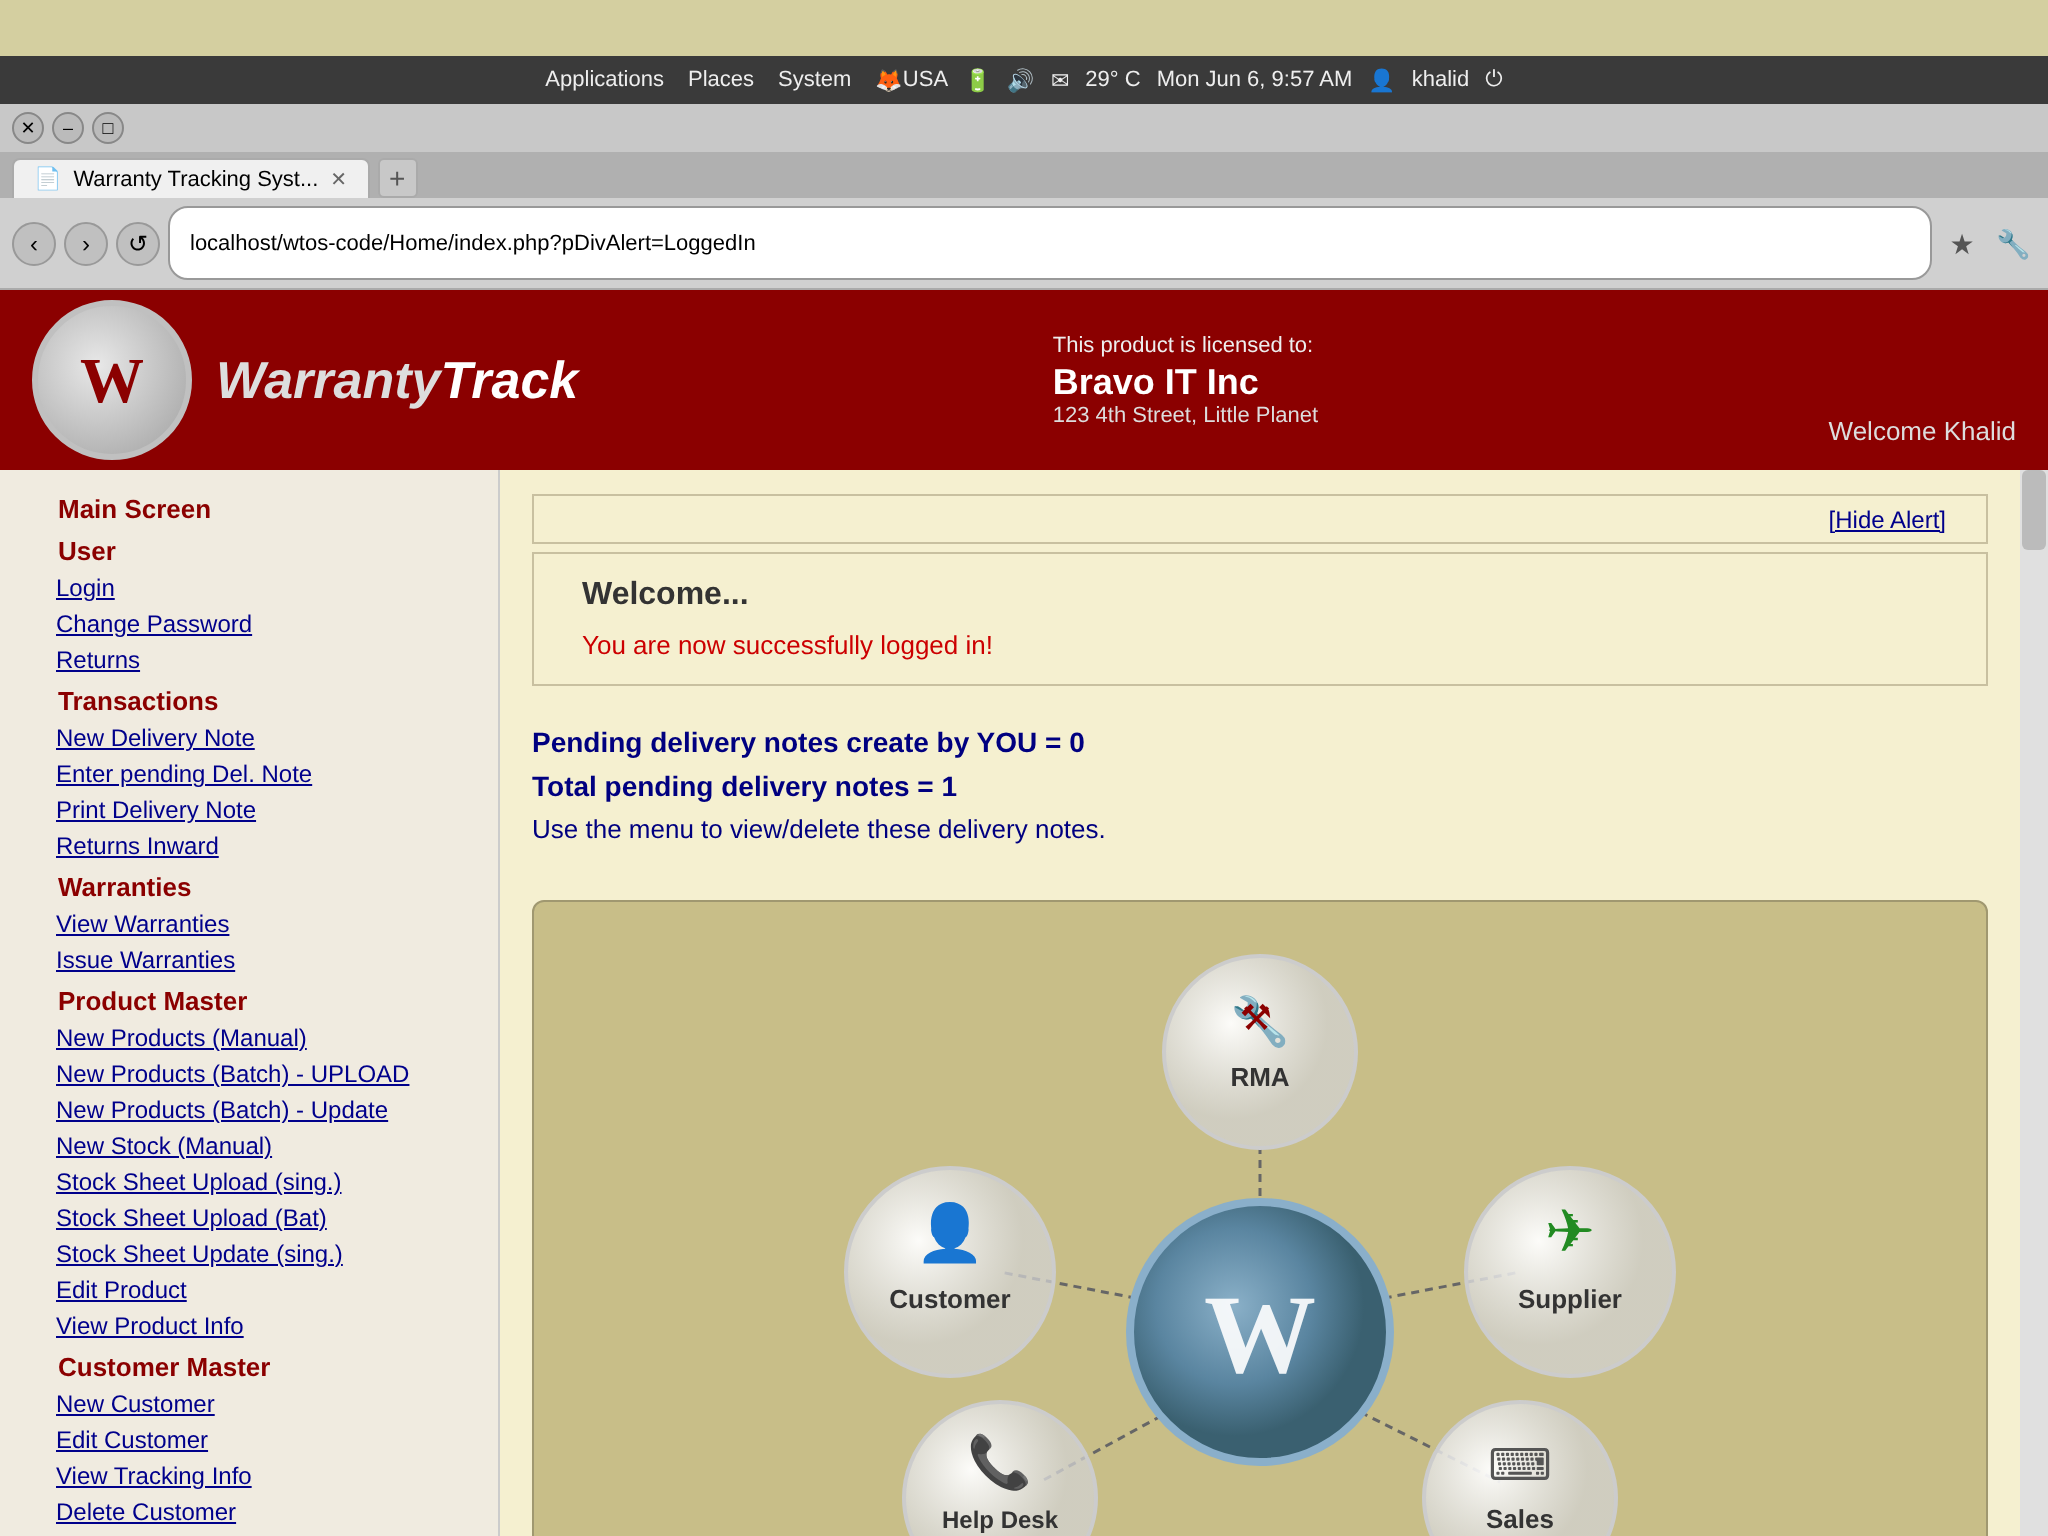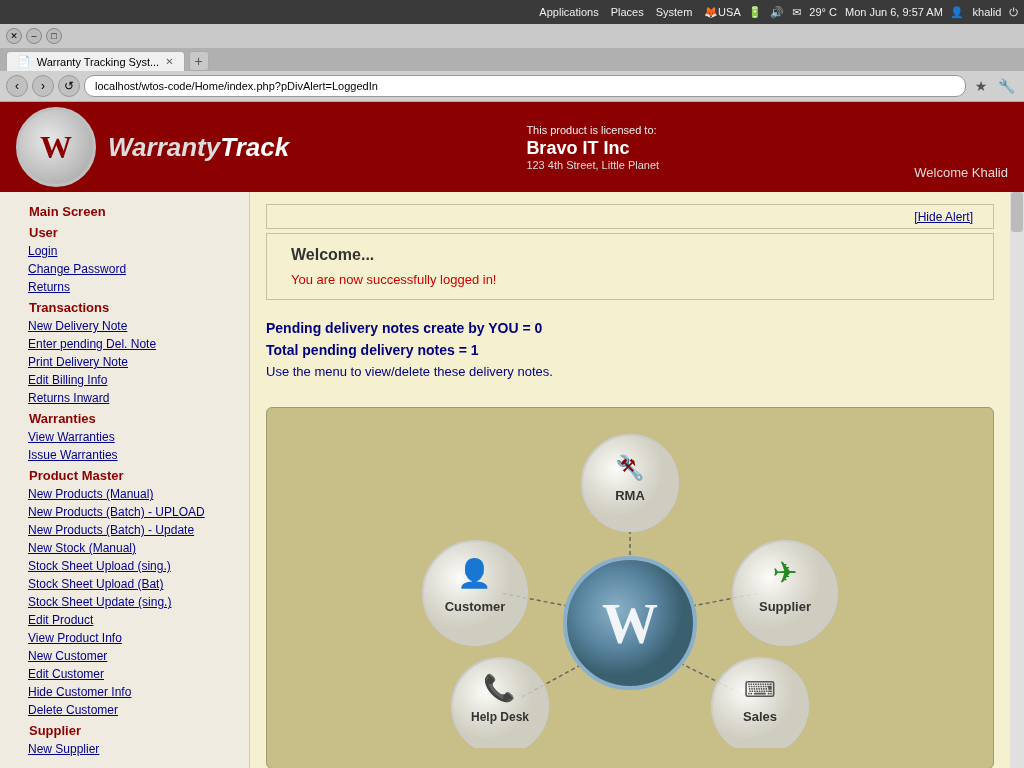--- a/index.html
+++ b/index.html
@@ -4,24 +4,25 @@
   <style>
     * { margin: 0; padding: 0; box-sizing: border-box; }
     body { font-family: Arial, sans-serif; font-size: 13px; background: #d4cfa0; }
 
     
     .os-bar {
       height: 24px;
       background: #3a3a3a;
       display: flex;
       align-items: center;
-      justify-content: flex-end;
+      justify-content: center;
       padding: 0 6px;
       color: #eee;
       font-size: 11px;
+      margin-top: 28px;
     }
     .os-bar-left { display: flex; align-items: center; gap: 12px; }
     .os-bar-right { display: flex; align-items: center; gap: 8px; font-size: 11px; }
 
     
     .browser-chrome {
       background: #c8c8c8;
       border-bottom: 1px solid #aaa;
     }
     .browser-toolbar {
@@ -75,21 +76,21 @@
     .nav-btn {
       width: 22px; height: 22px;
       border-radius: 50%;
       border: 1px solid #999;
       background: #c0c0c0;
       display: flex; align-items: center; justify-content: center;
       font-size: 12px; cursor: pointer;
     }
     .url-bar {
       flex: 1;
-      height: 22px;
+      height: 37px;
       border: 1px solid #999;
       border-radius: 10px;
       background: white;
       padding: 0 10px;
       font-size: 11px;
     }
     .nav-icon-btn {
       width: 22px; height: 22px;
       display: flex; align-items: center; justify-content: center;
       font-size: 14px; cursor: pointer; color: #555;
@@ -317,41 +318,41 @@
       <span class="sidebar-section-title">Main Screen</span>
       <span class="sidebar-section-title">User</span>
       <a class="sidebar-link">Login</a>
       <a class="sidebar-link">Change Password</a>
       <a class="sidebar-link">Returns</a>
 
       <span class="sidebar-section-title">Transactions</span>
       <a class="sidebar-link">New Delivery Note</a>
       <a class="sidebar-link">Enter pending Del. Note</a>
       <a class="sidebar-link">Print Delivery Note</a>
-      <a class="sidebar-link">Edit Billing Info</a>
       <a class="sidebar-link">Returns Inward</a>
 
       <span class="sidebar-section-title">Warranties</span>
       <a class="sidebar-link">View Warranties</a>
       <a class="sidebar-link">Issue Warranties</a>
 
       <span class="sidebar-section-title">Product Master</span>
       <a class="sidebar-link">New Products (Manual)</a>
       <a class="sidebar-link">New Products (Batch) - UPLOAD</a>
       <a class="sidebar-link">New Products (Batch) - Update</a>
       <a class="sidebar-link">New Stock (Manual)</a>
       <a class="sidebar-link">Stock Sheet Upload (sing.)</a>
       <a class="sidebar-link">Stock Sheet Upload (Bat)</a>
       <a class="sidebar-link">Stock Sheet Update (sing.)</a>
       <a class="sidebar-link">Edit Product</a>
       <a class="sidebar-link">View Product Info</a>
 
+      <span class="sidebar-section-title">Customer Master</span>
       <a class="sidebar-link">New Customer</a>
       <a class="sidebar-link">Edit Customer</a>
-      <a class="sidebar-link">Hide Customer Info</a>
+      <a class="sidebar-link">View Tracking Info</a>
       <a class="sidebar-link">Delete Customer</a>
 
       <span class="sidebar-section-title">Supplier</span>
       <a class="sidebar-link">New Supplier</a>
 
     </div>
 
     <div class="content-area">
 
       <div class="alert-bar">

